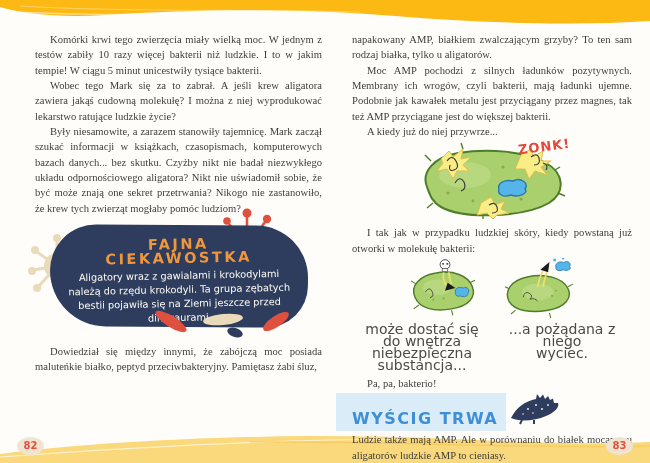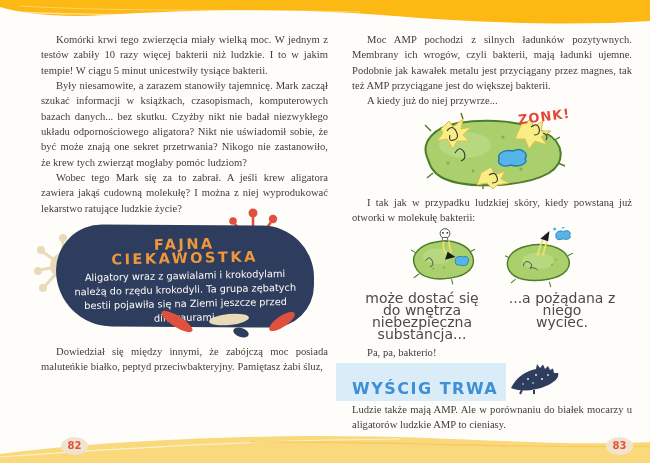--- a/index.html
+++ b/index.html
@@ -4,21 +4,21 @@
 <style>
   html,body{margin:0;padding:0;}
   .spread{
     position:relative;width:650px;height:463px;background:#fffdf9;overflow:hidden;
     font-family:"Liberation Serif",serif;color:#3e3d3b;
   }
   .band{position:absolute;left:0;width:650px;pointer-events:none;}
   .band.top{top:0;height:30px;}
   .band.bottom{bottom:0;height:30px;}
   .page{position:absolute;top:32px;}
-  .page.left{left:41px;width:287px;}
+  .page.left{left:35px;width:287px;}
   .page.right{left:352px;width:280px;}
   p.body-text{
     margin:0;font-size:10.6px;line-height:15.35px;text-align:justify;
     color:#3e3d3b;
   }
   p.indent{text-indent:15px;}
   
   .factbox-wrap{position:relative;height:112px;margin:6px 0 10px 0;}
   .factbox{
     position:absolute;left:18px;top:6px;width:252px;height:96px;
@@ -60,21 +60,21 @@
     font-family:"DejaVu Sans",sans-serif;font-weight:bold;font-size:16px;
     letter-spacing:1.5px;color:#3d8fd6;
   }
   .gator{margin-left:2px;margin-top:-8px;}
   .pagenum{
     position:absolute;bottom:8px;width:27px;height:18px;z-index:6;
     background:#f0e4d0;border-radius:50%;text-align:center;
     font-family:"DejaVu Sans",sans-serif;font-weight:bold;font-size:10px;
     line-height:18px;color:#e2503c;
   }
-  .pagenum.l{left:17px;margin-left:44px;}
+  .pagenum.l{left:17px;}
   .pagenum.r{right:17px;}
 </style>
 </head>
 <body>
 
 <div class="spread">
 
   <svg class="band top" viewBox="0 0 650 30" preserveAspectRatio="none">
     <path d="M0,0 L650,0 L650,21 C575,26 480,23 395,16 C300,8 195,9 105,15 C62,18 24,14 0,7 Z" fill="#fcb813"></path>
     <path d="M0,11 C90,17 200,13 320,15" stroke="#ffffff" stroke-width="1.3" fill="none" opacity="0.55"></path>
@@ -82,22 +82,22 @@
   </svg>
 
   <svg class="band bottom" viewBox="0 0 650 30" preserveAspectRatio="none">
     <path d="M0,30 L0,21 C70,12 180,4 310,3 C440,2 550,14 650,9 L650,30 Z" fill="#fad87c"></path>
     <path d="M0,24 C120,15 260,7 400,6" stroke="#ffffff" stroke-width="1.2" fill="none" opacity="0.6"></path>
     <path d="M250,9 C390,8 520,16 650,13" stroke="#f3c54e" stroke-width="1.2" fill="none" opacity="0.7"></path>
   </svg>
 
   <div class="page left">
     <p class="body-text indent">Komórki krwi tego zwierzęcia miały wielką moc. W jednym z testów zabiły 10 razy więcej bakterii niż ludzkie. I to w jakim tempie! W ciągu 5 minut unicestwiły tysiące bakterii.</p>
+    <p class="body-text indent">Wobec tego Mark się za to zabrał. A jeśli krew aligatora zawiera jakąś cudowną molekułę? I można z niej wyprodukować lekarstwo ratujące ludzkie życie?</p>
     <p class="body-text indent">Były niesamowite, a zarazem stanowiły tajemnicę. Mark zaczął szukać informacji w książkach, czasopismach, komputerowych bazach danych... bez skutku. Czyżby nikt nie badał niezwykłego układu odpornościowego aligatora? Nikt nie uświadomił sobie, że być może znają one sekret przetrwania? Nikogo nie zastanowiło, że krew tych zwierząt mogłaby pomóc ludziom?</p>
-    <p class="body-text indent">Wobec tego Mark się za to zabrał. A jeśli krew aligatora zawiera jakąś cudowną molekułę? I można z niej wyprodukować lekarstwo ratujące ludzkie życie?</p>
 
     <div class="factbox-wrap">
 
       <svg class="deco" style="left:-8px;top:8px;" width="58" height="66" viewBox="0 0 58 66">
         <g stroke="#e9dbba" stroke-width="3" fill="#e9dbba">
           <circle cx="30" cy="36" r="13" stroke="none"></circle>
           <line x1="30" y1="36" x2="30" y2="10"></line>
             <circle cx="30" cy="8" r="4" stroke="none"></circle>
           <line x1="30" y1="36" x2="10" y2="22"></line>
             <circle cx="8" cy="20" r="4" stroke="none"></circle>
@@ -138,20 +138,21 @@
           <div>CIEKAWOSTKA</div>
         </div>
         <div class="factbox-body">Aligatory wraz z gawialami i krokodylami należą do rzędu krokodyli. Ta grupa zębatych bestii pojawiła się na Ziemi jeszcze przed dinozaurami.</div>
       </div>
     </div>
 
     <p class="body-text indent">Dowiedział się między innymi, że zabójczą moc posiada maluteńkie białko, peptyd przeciwbakteryjny. Pamiętasz żabi śluz,</p>
   </div>
 
   <div class="page right">
+    <p class="body-text">napakowany AMP, białkiem zwalczającym grzyby? To ten sam rodzaj białka, tylko u aligatorów.</p>
     <p class="body-text indent">Moc AMP pochodzi z silnych ładunków pozytywnych. Membrany ich wrogów, czyli bakterii, mają ładunki ujemne. Podobnie jak kawałek metalu jest przyciągany przez magnes, tak też AMP przyciągane jest do większej bakterii.</p>
     <p class="body-text indent">A kiedy już do niej przywrze...</p>
 
     <div class="zonk-wrap">
       <span class="zonk-label">ZONK!</span>
       <svg width="178" height="78" viewBox="0 0 178 78">
         <g stroke="#4d7c2b" stroke-width="1.4">
           <line x1="28" y1="20" x2="22" y2="14"></line>
             <line x1="60" y1="8" x2="58" y2="2"></line>
           <line x1="150" y1="30" x2="157" y2="26"></line>

